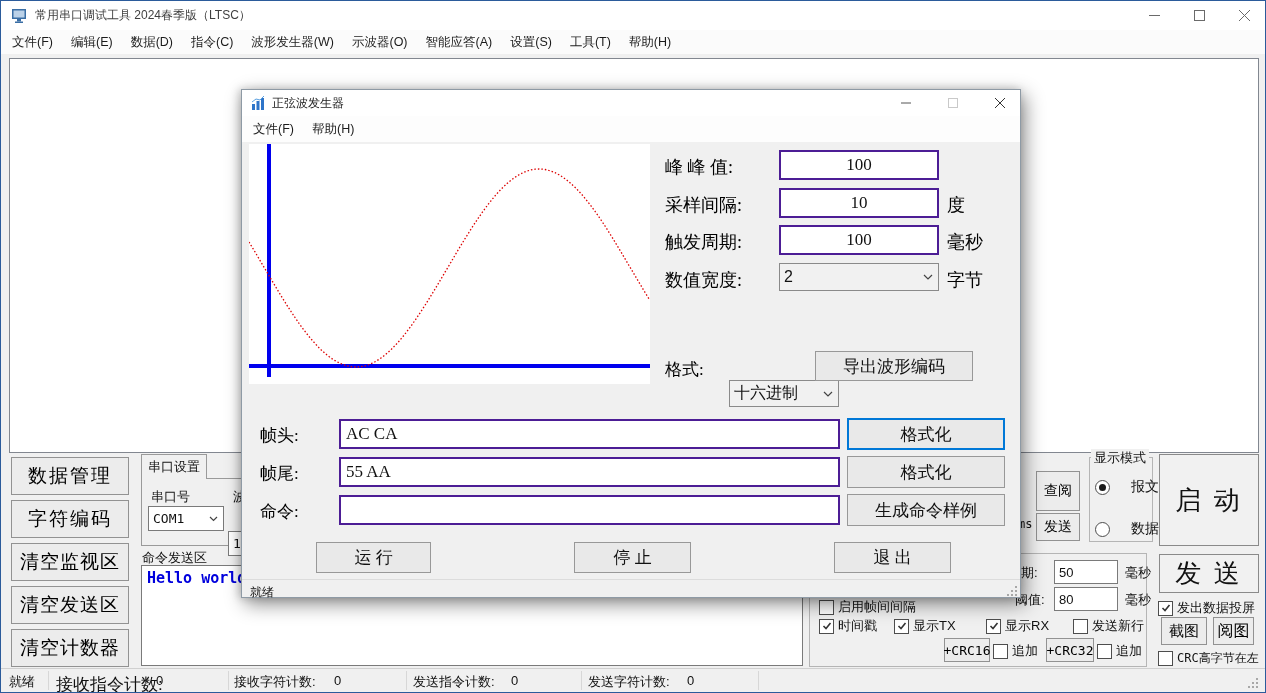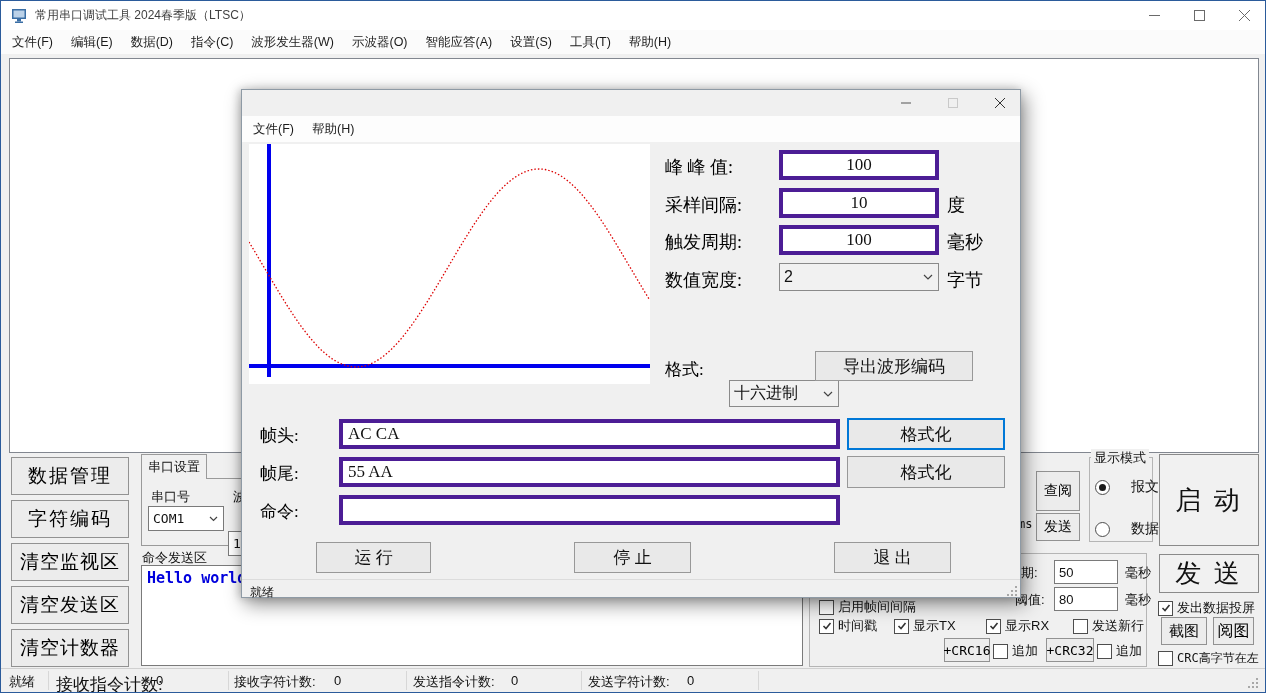--- a/index.html
+++ b/index.html
@@ -37,21 +37,21 @@
   
   .statusbar{left:0;top:667px;width:1264px;height:25px;background:#f0f0f0;border-top:1px solid #d0d0d0;font-size:13px;}
   .sdiv{top:670px;width:1px;height:19px;background:#d7d7d7;}
   
   .dialog{left:240px;top:88px;width:780px;height:509px;background:#f0f0f0;border:1px solid #8e9aa5;
     box-shadow:4px 6px 18px rgba(0,0,0,.45), -2px 0 8px rgba(0,0,0,.18);z-index:10;}
   .dlg-titlebar{left:0;top:0;width:778px;height:26px;background:#fff;}
   .dlg-title{left:30px;top:0;height:26px;line-height:26px;font-size:12px;color:#1a1a1a;}
   .dlg-menubar{left:0;top:26px;width:778px;height:26px;background:#fdfdfd;display:flex;align-items:center;padding-left:2px;}
   .dlg-label{font-family:"Liberation Serif",serif;font-size:18px;color:#000;}
-  .dlg-input{background:#fff;border:4px solid #4c1d95;font-family:"Liberation Serif",serif;font-size:17px;display:flex;align-items:center;}
+  .dlg-input{background:#fff;border:2px solid #4c1d95;font-family:"Liberation Serif",serif;font-size:17px;display:flex;align-items:center;}
   .dlg-btn{background:#e9e9e9;border:1px solid #989898;font-family:"Liberation Serif",serif;font-size:17px;display:flex;align-items:center;justify-content:center;}
   .dlg-btn.focus{border:2px solid #0078d7;}
   .plot{left:7px;top:54px;width:401px;height:240px;background:#fff;}
   .groupbox{border:1px solid #b5b5b5;background:transparent;}
   .grouptitle{background:#f0f0f0;padding:0 3px;font-size:13px;}
   .mono{font-family:"DejaVu Sans Mono",monospace;}
 </style>
 </head>
 <body>
 
@@ -229,20 +229,29 @@
   <svg class="abs grip" style="left:1246px;top:676px" viewBox="0 0 12 12">
     <rect x="9" y="9" width="2" height="2" fill="#a8a8a8"></rect>
       <rect x="9" y="5" width="2" height="2" fill="#a8a8a8"></rect>
     <rect x="9" y="1" width="2" height="2" fill="#a8a8a8"></rect>
       <rect x="5" y="9" width="2" height="2" fill="#a8a8a8"></rect>
     <rect x="5" y="5" width="2" height="2" fill="#a8a8a8"></rect>
       <rect x="1" y="9" width="2" height="2" fill="#a8a8a8"></rect>
   </svg>
 
   <div class="abs dialog">
+    <div class="abs dlg-titlebar">
+      <svg class="abs" style="left:9px;top:6px" width="15" height="15" viewBox="0 0 15 15">
+        <rect x="1" y="8" width="3" height="6" fill="#2e75c9"></rect>
+        <rect x="5.5" y="5" width="3" height="9" fill="#2e75c9"></rect>
+        <rect x="10" y="2" width="3" height="12" fill="#2e75c9"></rect>
+        <path d="M1 6 L5 3 L9 4 L13 0" fill="none" stroke="#5aa0e0" stroke-width="1"></path>
+      </svg>
+      <span class="abs dlg-title">正弦波发生器</span>
+    </div>
     <div class="abs winctl" style="left:645px;top:0;width:38px;height:26px">
       <svg width="10" height="10" viewBox="0 0 10 10">
           <line x1="0" y1="5" x2="10" y2="5" stroke="#555" stroke-width="1"></line>
         </svg>
     </div>
     <div class="abs winctl" style="left:692px;top:0;width:38px;height:26px">
       <svg width="10" height="10" viewBox="0 0 10 10">
           <rect x="0.5" y="0.5" width="9" height="9" fill="none" stroke="#c9c9c9"></rect>
         </svg>
     </div>
@@ -296,20 +305,21 @@
     <span class="abs dlg-label" style="left:18px;top:334px;font-size:17px">帧头:</span>
     <div class="abs dlg-input" style="left:97px;top:329px;width:501px;height:30px;padding:0 5px">AC CA</div>
     <div class="abs dlg-btn focus" style="left:605px;top:328px;width:158px;height:32px">格式化</div>
 
     <span class="abs dlg-label" style="left:18px;top:372px;font-size:17px">帧尾:</span>
     <div class="abs dlg-input" style="left:97px;top:367px;width:501px;height:30px;padding:0 5px">55 AA</div>
     <div class="abs dlg-btn" style="left:605px;top:366px;width:158px;height:32px">格式化</div>
 
     <span class="abs dlg-label" style="left:18px;top:410px;font-size:17px">命令:</span>
     <div class="abs dlg-input" style="left:97px;top:405px;width:501px;height:30px;padding:0 5px"></div>
+    <div class="abs dlg-btn" style="left:605px;top:404px;width:158px;height:32px">生成命令样例</div>
 
     <div class="abs dlg-btn" style="left:74px;top:452px;width:115px;height:31px">运 行</div>
     <div class="abs dlg-btn" style="left:332px;top:452px;width:117px;height:31px">停 止</div>
     <div class="abs dlg-btn" style="left:592px;top:452px;width:117px;height:31px">退 出</div>
 
     <div class="abs" style="left:0;top:489px;width:778px;height:0;border-top:1px solid #dcdcdc"></div>
     <span class="abs" style="left:8px;top:494px;font-size:12px">就绪</span>
     <svg class="abs grip" style="left:764px;top:495px" viewBox="0 0 12 12">
       <rect x="9" y="9" width="2" height="2" fill="#a8a8a8"></rect>
         <rect x="9" y="5" width="2" height="2" fill="#a8a8a8"></rect>

